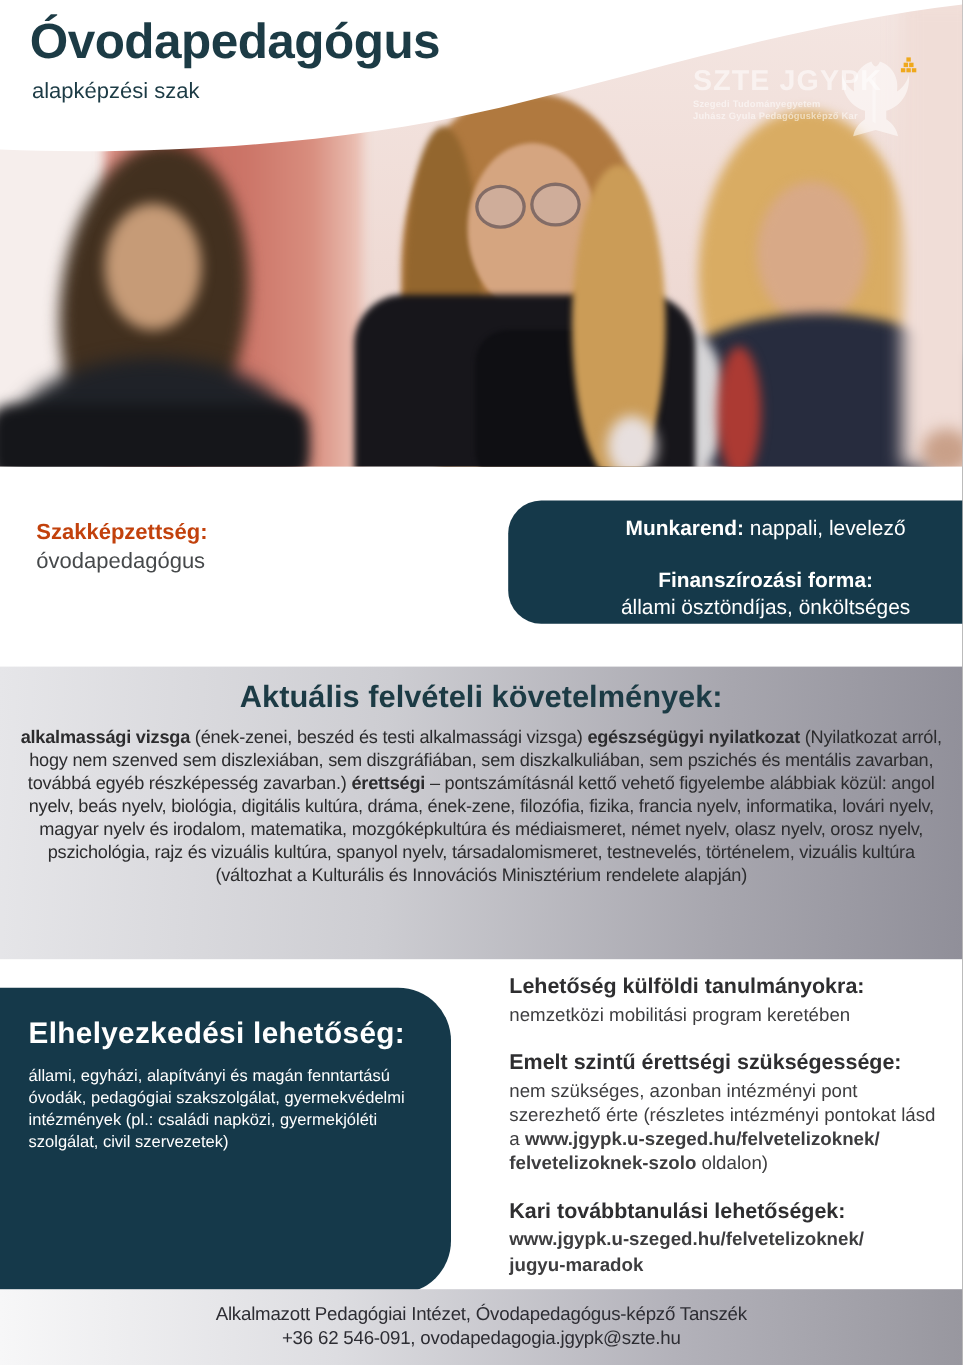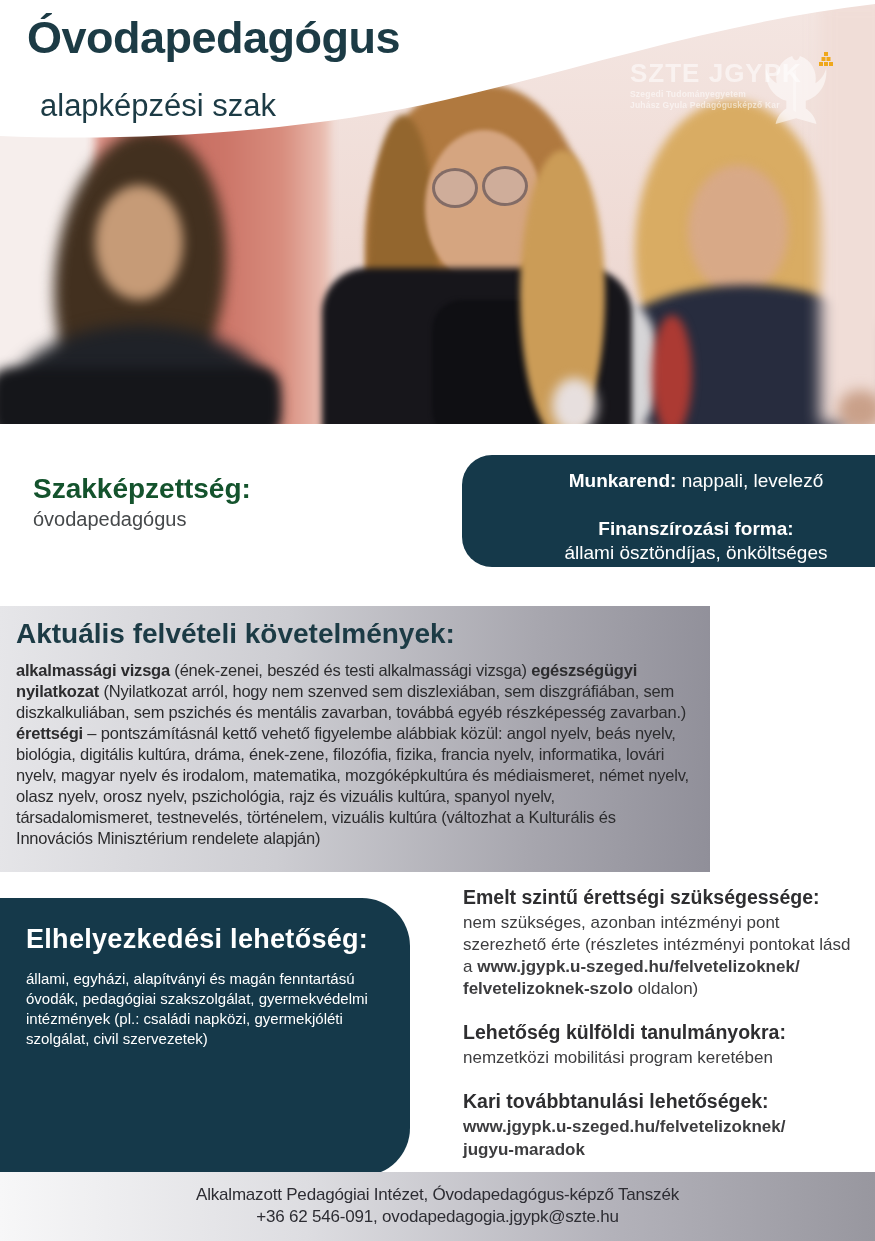--- a/index.html
+++ b/index.html
@@ -32,42 +32,42 @@
   .p3-sleeve{left:588px;top:300px;width:72px;height:135px;background:#d6d5d7;filter:blur(5px);}
   .p3-red{left:652px;top:315px;width:40px;height:120px;background:#ac3a33;filter:blur(5px);}
   .wall-right{left:820px;top:0;width:70px;height:424px;background:#f0ddd7;border-radius:0;filter:blur(8px);}
   .hand{left:838px;top:390px;width:45px;height:40px;background:#c9a089;filter:blur(7px);}
   .bottom-dark-l{left:-10px;top:368px;width:290px;height:70px;background:#15161a;filter:blur(6px);border-radius:20px;}
   .bottom-gap{left:552px;top:378px;width:45px;height:55px;background:#e7dfde;filter:blur(6px);}
   
   .wave{position:absolute;left:0;top:0;width:875px;height:150px;display:block;}
   .title{position:absolute;left:27px;top:12px;font-size:45px;font-weight:800;
          color:var(--teal-text,#1c3b45);letter-spacing:-.5px;}
-  .subtitle{position:absolute;left:40px;top:72px;font-size:31px;color:var(--teal-text,#1c3b45);margin-top:16px;}
+  .subtitle{position:absolute;left:29px;top:72px;font-size:20px;color:var(--teal-text,#1c3b45);}
   
   .logo{position:absolute;left:630px;top:38px;width:215px;height:70px;color:rgba(255,255,255,.55);margin-top:20px;}
   .logo-acr{font-size:26px;font-weight:bold;letter-spacing:1px;}
   .logo-sub{font-size:8.5px;line-height:1.25;font-weight:bold;letter-spacing:.2px;}
   .eagle{position:absolute;left:133px;top:-8px;width:68px;height:78px;}
   .crown{position:absolute;left:188px;top:-6px;width:16px;height:14px;}
   
   .duration{position:absolute;left:33px;top:458px;width:410px;}
   .duration-h{font-size:26px;font-weight:bold;color:var(--teal-text,#1c3b45);}
-  .qual-label{font-size:28px;font-weight:bold;color:#14532d;margin-top:15px;}
+  .qual-label{font-size:20px;font-weight:bold;color:#c2410c;margin-top:15px;}
   .qual-value{font-size:20px;color:#46494b;margin-top:3px;}
   .schedule-box{position:absolute;left:462px;top:455px;width:434px;height:112px;
                 background:var(--teal-box,#15394a);border-radius:30px 0 0 30px;
                 color:#fff;box-sizing:border-box;padding:15px 18px 0 52px;font-size:19px;text-align:center;}
   .sched-line1{margin-bottom:26px;}
   .sched-line3{margin-top:2px;}
   b,.bold{font-weight:bold;}
   
-  .band{position:absolute;left:0;top:606px;width:710px;height:266px;box-sizing:border-box;
+  .band{position:absolute;left:0;top:606px;width:875px;height:266px;box-sizing:border-box;
         background:linear-gradient(93deg,#e6e6e9 0%,#cdcdd2 40%,#a7a6ae 75%,#908f99 100%);
-        padding:12px 16px 0 16px;overflow:hidden;}
+        text-align:center;padding:12px 16px 0 16px;overflow:hidden;}
   .band-title{font-size:28px;font-weight:bold;color:var(--teal-text,#1c3b45);margin-bottom:10px;}
   .band-body{font-size:16.5px;line-height:1.27;letter-spacing:-.2px;color:#2c2c2e;}
   
   .placement{position:absolute;left:0;top:898px;width:410px;height:278px;box-sizing:border-box;
              background:var(--teal-box,#15394a);border-radius:0 48px 48px 0;color:#fff;
              padding:26px 30px 0 26px;}
   .placement-h{font-size:27px;font-weight:bold;letter-spacing:.3px;}
   .placement-b{font-size:15px;line-height:1.34;margin-top:14px;}
   
   .info-col{position:absolute;left:463px;top:886px;width:400px;color:#3d3d3f;}
@@ -154,26 +154,26 @@
     <div class="band-body"><span style="font-weight: 700;">alkalmassági vizsga</span><span> (ének-zenei, beszéd és testi alkalmassági vizsga) </span><span style="font-weight: 700;">egészségügyi nyilatkozat</span><span> (Nyilatkozat arról, hogy nem szenved sem diszlexiában, sem diszgráfiában, sem diszkalkuliában, sem pszichés és mentális zavarban, továbbá egyéb részképesség zavarban.) </span><span style="font-weight: 700;">érettségi</span><span> – pontszámításnál kettő vehető figyelembe alábbiak közül: angol nyelv, beás nyelv, biológia, digitális kultúra, dráma, ének-zene, filozófia, fizika, francia nyelv, informatika, lovári nyelv, magyar nyelv és irodalom, matematika, mozgóképkultúra és médiaismeret, német nyelv, olasz nyelv, orosz nyelv,  pszichológia, rajz és vizuális kultúra, spanyol nyelv, társadalomismeret, testnevelés, történelem, vizuális kultúra (változhat a Kulturális és Innovációs Minisztérium rendelete alapján)</span></div>
   </section>
 
   <aside class="placement">
     <div class="placement-h">Elhelyezkedési lehetőség:</div>
     <div class="placement-b">állami, egyházi, alapítványi és magán fenntartású óvodák, pedagógiai szakszolgálat, gyermekvédelmi intézmények (pl.: családi napközi, gyermekjóléti szolgálat, civil szervezetek)</div>
   </aside>
 
   <section class="info-col">
     <div class="info-block">
+      <div class="info-h">Lehetőség külföldi tanulmányokra:</div>
+      <div class="info-b"><span>nemzetközi mobilitási program keretében</span></div>
+    </div>
+    <div class="info-block">
       <div class="info-h">Emelt szintű érettségi szükségessége:</div>
       <div class="info-b"><span>nem szükséges, azonban intézményi pont szerezhető érte (részletes intézményi pontokat lásd a </span><span style="font-weight: 700;">www.jgypk.u-szeged.hu/felvetelizoknek/</span><br><span style="font-weight: 700;">felvetelizoknek-szolo</span><span> oldalon)</span></div>
-    </div>
-    <div class="info-block">
-      <div class="info-h">Lehetőség külföldi tanulmányokra:</div>
-      <div class="info-b"><span>nemzetközi mobilitási program keretében</span></div>
     </div>
     <div class="info-block">
       <div class="info-h">Kari továbbtanulási lehetőségek:</div>
       <div class="info-b"><span style="font-weight: 700;">www.jgypk.u-szeged.hu/felvetelizoknek/</span><br><span style="font-weight: 700;">jugyu-maradok</span></div>
     </div>
   </section>
 
   <footer class="footer">
     <div>Alkalmazott Pedagógiai Intézet, Óvodapedagógus-képző Tanszék</div>
     <div>+36 62 546-091, ovodapedagogia.jgypk@szte.hu</div>

